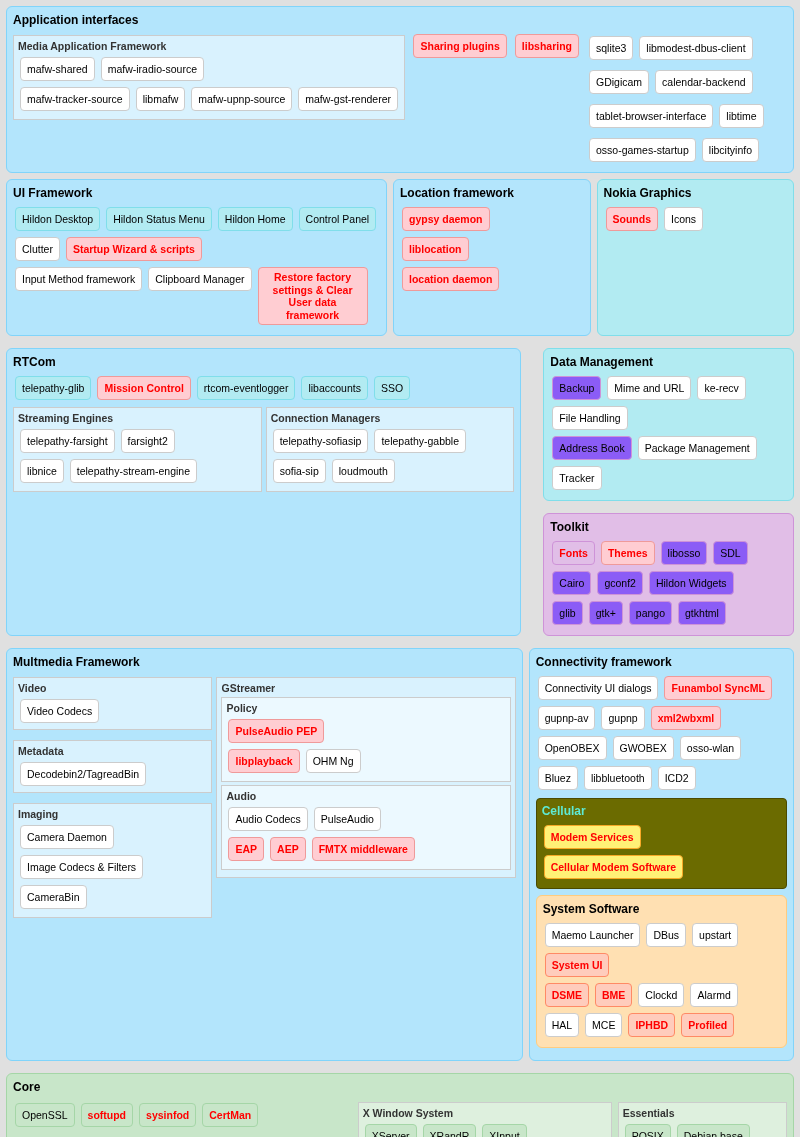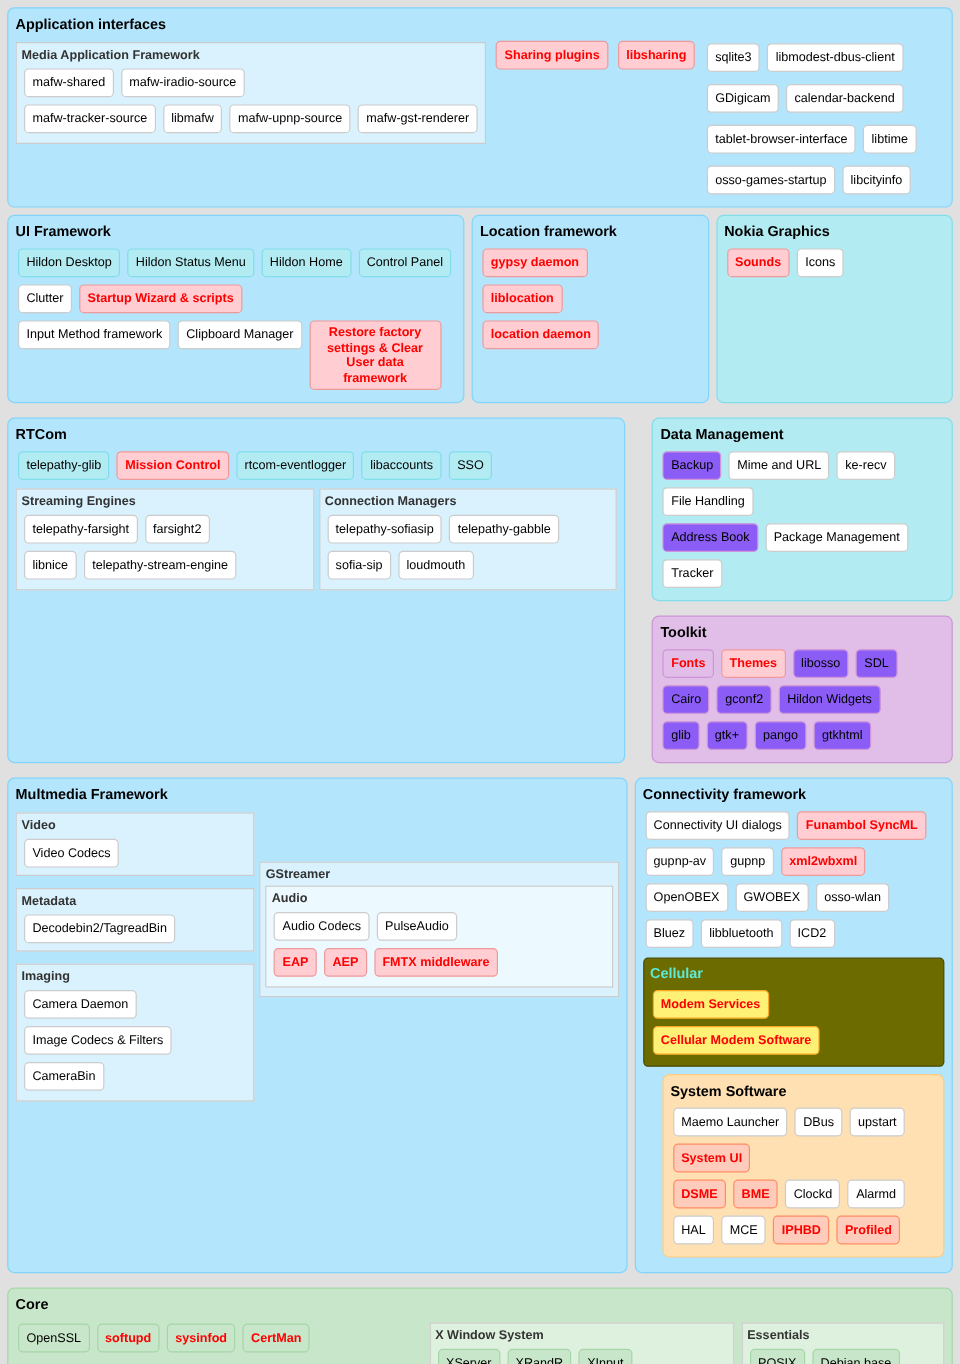--- a/index.html
+++ b/index.html
@@ -263,23 +263,33 @@
           <div class="inner-white-section">
             <div class="sub-title">Imaging</div>
             <span class="box box-white">Camera Daemon</span>
             <div class="row">
               <span class="box box-white">Image Codecs &amp; Filters</span>
               <span class="box box-white">CameraBin</span>
             </div>
           </div>
         </div>
 
-        <div style="flex:1.5;margin-top:41px;">
+        <div style="flex:1.5;">
           <div class="inner-white-section">
             <div class="sub-title">GStreamer</div>
+            <div class="inner-white-section">
+              <div class="sub-title">Policy</div>
+              <div class="row">
+                <span class="box box-red">PulseAudio PEP</span>
+              </div>
+              <div class="row">
+                <span class="box box-red">libplayback</span>
+                <span class="box box-white">OHM Ng</span>
+              </div>
+            </div>
             <div class="inner-white-section">
               <div class="sub-title">Audio</div>
               <div class="row">
                 <span class="box box-white">Audio Codecs</span>
                 <span class="box box-white">PulseAudio</span>
               </div>
               <div class="row">
                 <span class="box box-red">EAP</span>
                 <span class="box box-red">AEP</span>
                 <span class="box box-red">FMTX middleware</span>
@@ -313,21 +323,21 @@
       </div>
 
       <div class="section" style="background:#6b6b00; border:1px solid #4a4a00; border-radius:4px; margin-top:6px; padding:5px;">
         <div class="section-title" style="color:#5eead4;">Cellular</div>
         <div class="row">
           <span class="box box-yellow">Modem Services</span>
           <span class="box box-yellow">Cellular Modem Software</span>
         </div>
       </div>
 
-      <div class="section bg-peach" style="margin-top:6px;margin-left:16px;">
+      <div class="section bg-peach" style="margin-top:6px;">
         <div class="section-title">System Software</div>
         <div class="row">
           <span class="box box-white">Maemo Launcher</span>
           <span class="box box-white">DBus</span>
           <span class="box box-white">upstart</span>
           <span class="box box-salmon">System UI</span>
         </div>
         <div class="row">
           <span class="box box-salmon">DSME</span>
           <span class="box box-salmon">BME</span>

